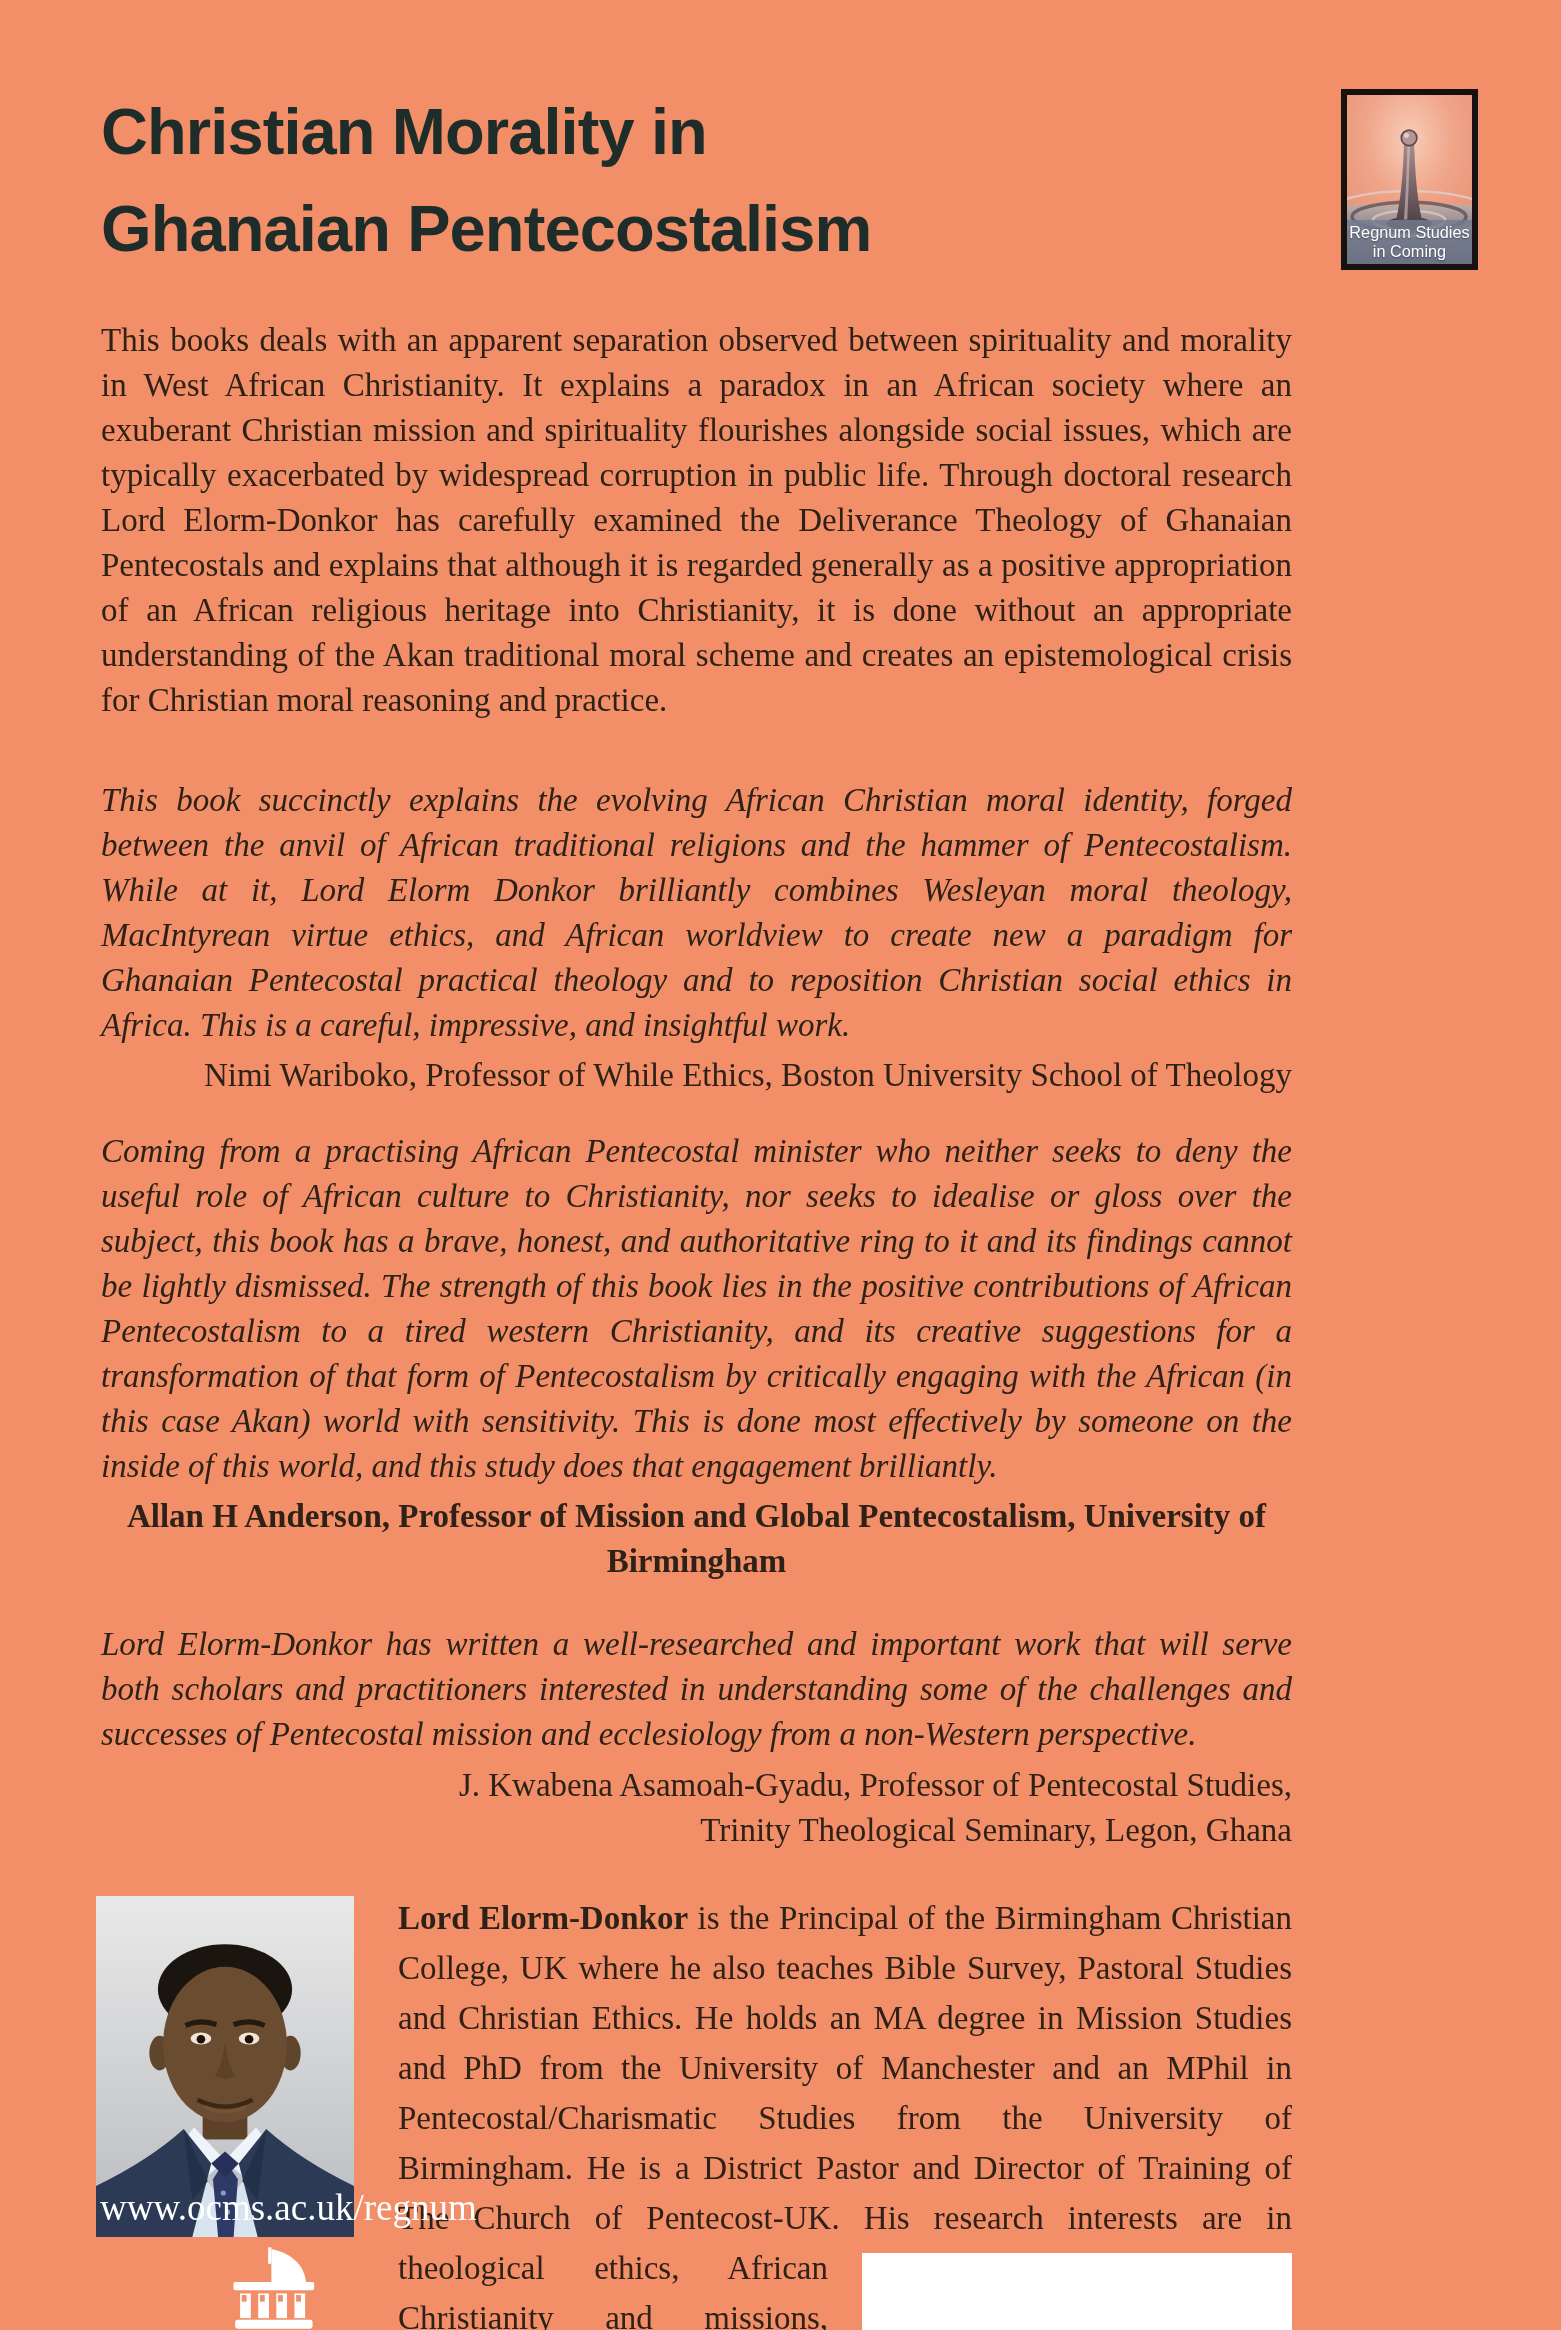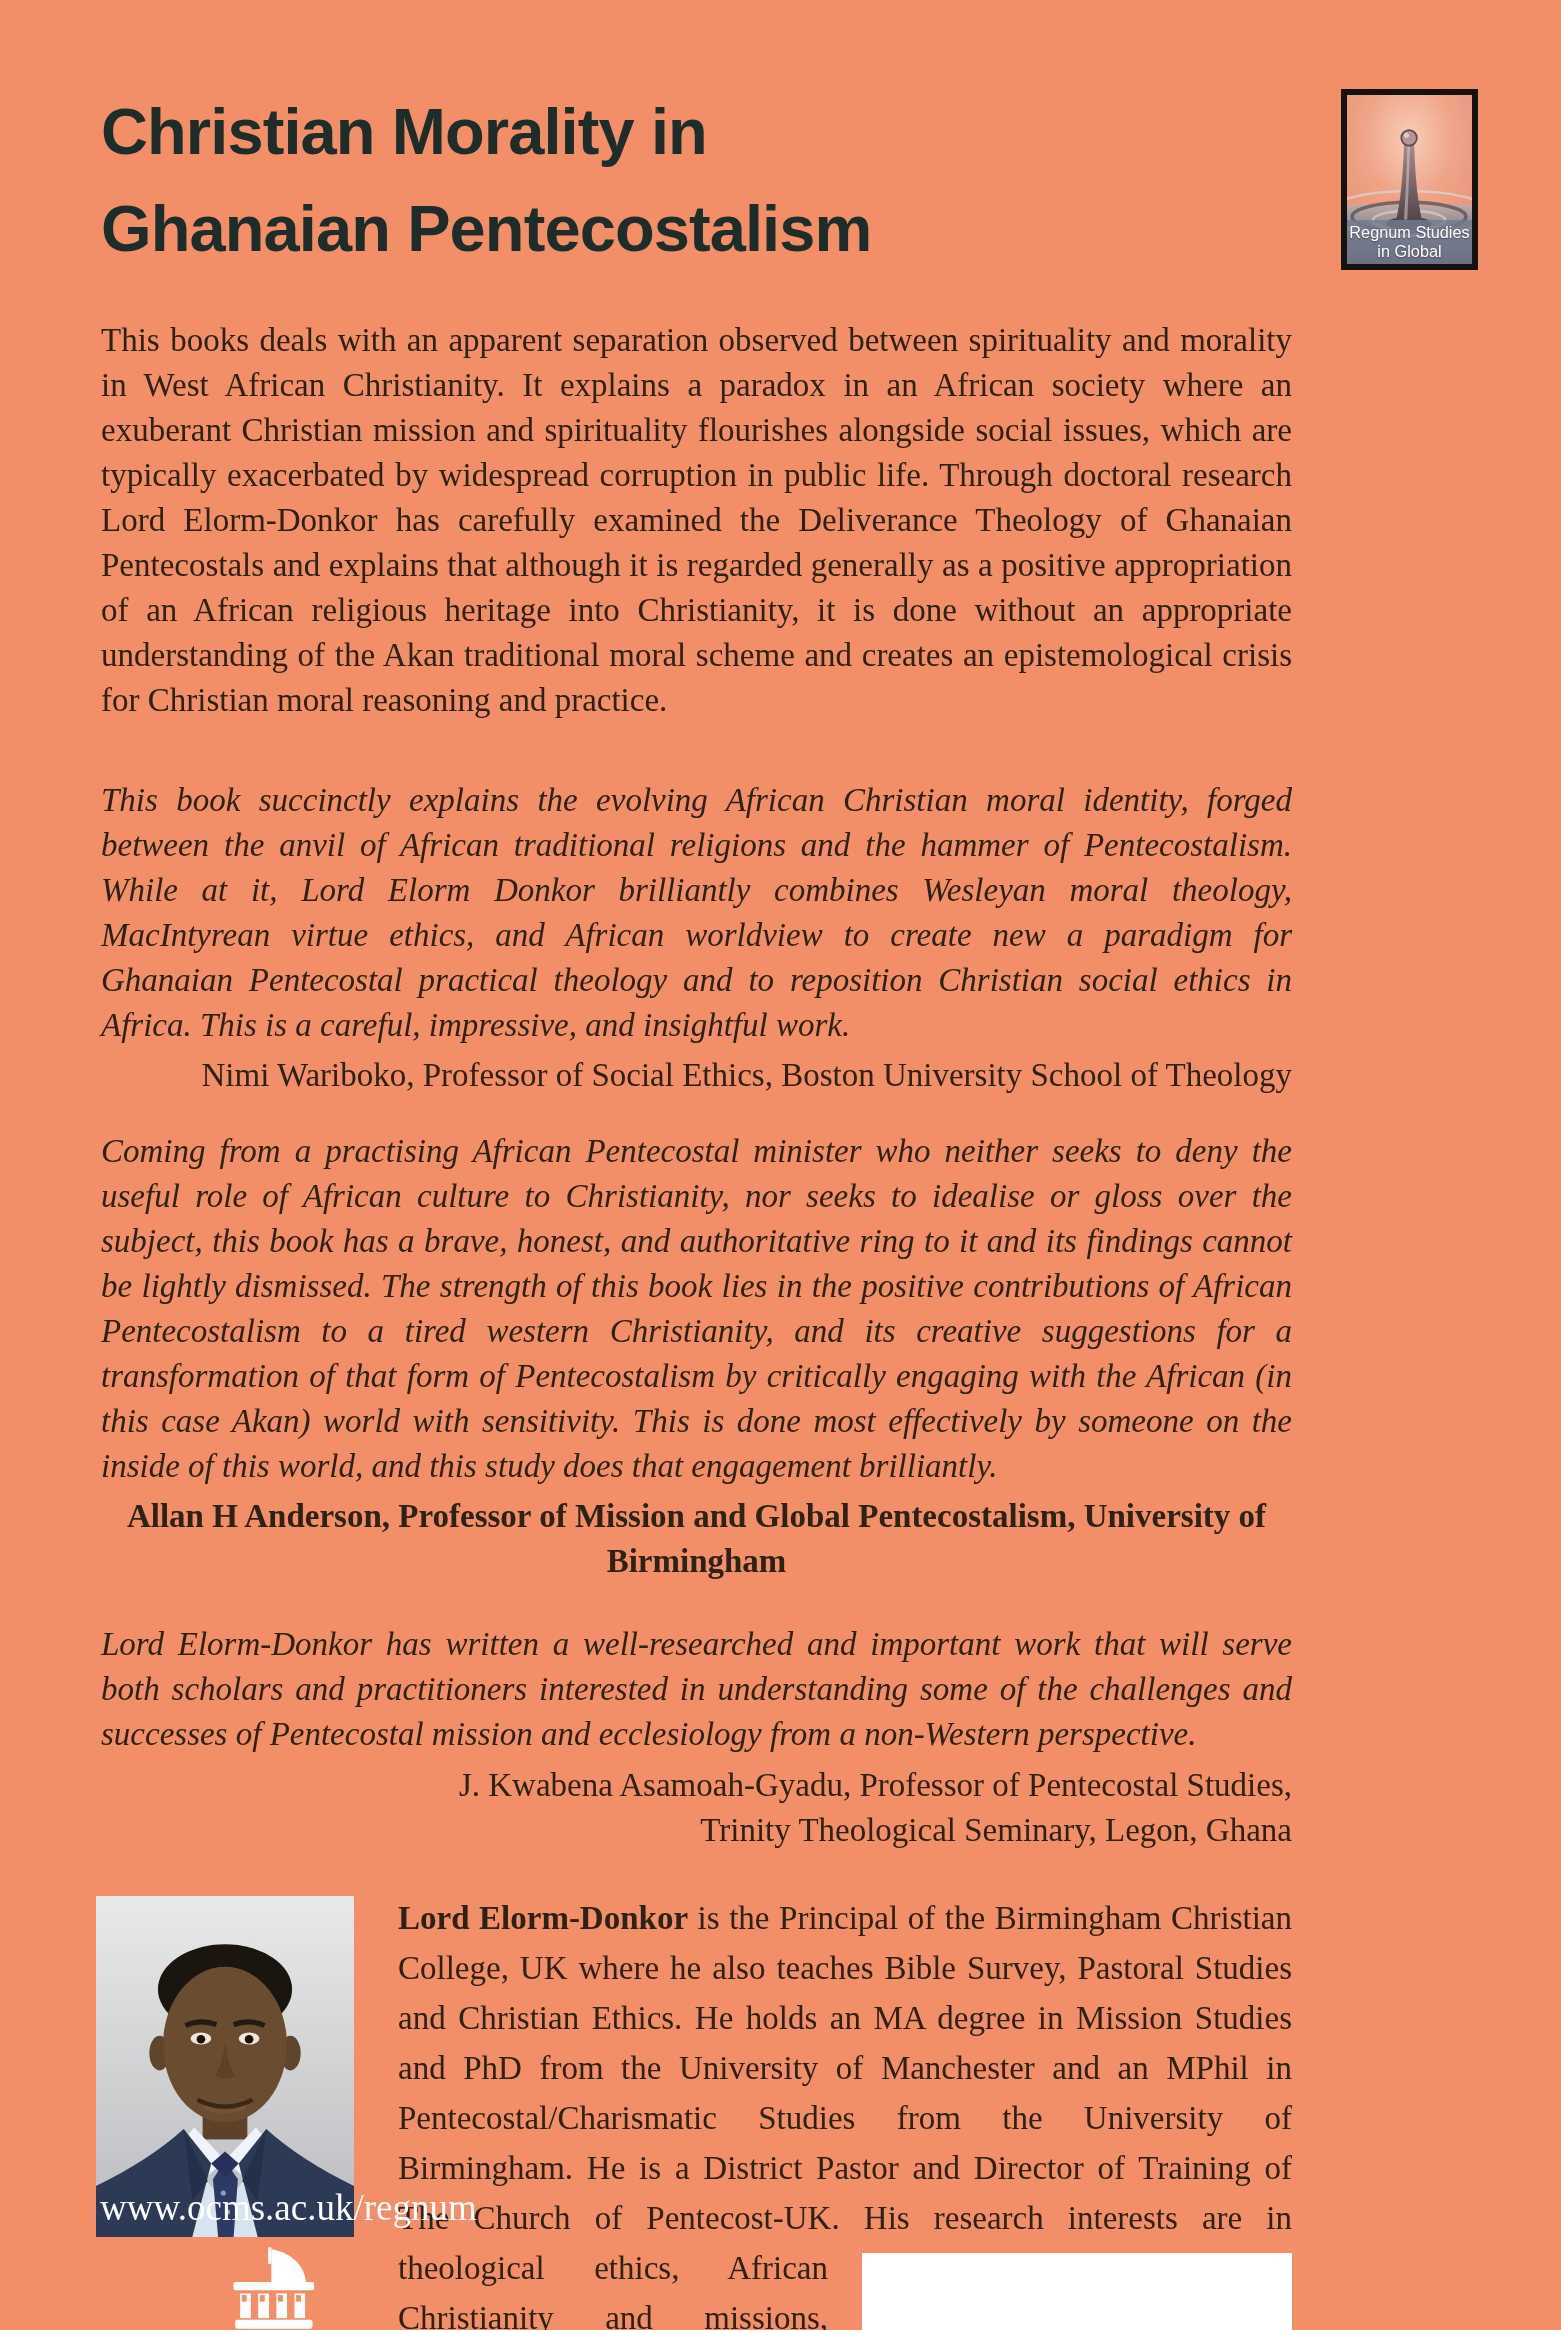--- a/index.html
+++ b/index.html
@@ -165,29 +165,29 @@
         <ellipse cx="72" cy="142" rx="66" ry="17" fill="none" stroke="#4e4852" stroke-width="4" opacity="0.7"></ellipse>
         <ellipse cx="72" cy="146" rx="42" ry="11" fill="none" stroke="#d8c8c4" stroke-width="3" opacity="0.8"></ellipse>
         <ellipse cx="72" cy="150" rx="26" ry="8" fill="#3a343e" opacity="0.9"></ellipse>
         <path d="M66,58 C65,95 62,125 56,150 L88,150 C82,125 79,95 78,58 Z" fill="url(#cg)"></path>
         <path d="M70,60 C69,95 68,120 66,145 L70,145 C71,120 72,95 73,60 Z" fill="#e8d6d2" opacity="0.5"></path>
         <circle cx="72" cy="50" r="9" fill="#b49698" stroke="#5c4a50" stroke-width="2"></circle>
         <circle cx="69" cy="47" r="3" fill="#eed9d4" opacity="0.8"></circle>
       </svg>
       <div class="badge-caption">
         <span>Regnum Studies</span>
-        <span>in Global</span>
+        <span>in Coming</span>
       </div>
     </div>
   </div>
 
   <p class="synopsis">This books deals with an apparent separation observed between spirituality and morality in West African Christianity. It explains a paradox in an African society where an exuberant Christian mission and spirituality flourishes alongside social issues, which are typically exacerbated by widespread corruption in public life. Through doctoral research Lord Elorm-Donkor has carefully examined the Deliverance Theology of Ghanaian Pentecostals and explains that although it is regarded generally as a positive appropriation of an African religious heritage into Christianity, it is done without an appropriate understanding of the Akan traditional moral scheme and creates an epistemological crisis for Christian moral reasoning and practice.</p>
 
   <p class="quote">This book succinctly explains the evolving African Christian moral identity, forged between the anvil of African traditional religions and the hammer of Pentecostalism. While at it, Lord Elorm Donkor brilliantly combines Wesleyan moral theology, MacIntyrean virtue ethics, and African worldview to create new a paradigm for Ghanaian Pentecostal practical theology and to reposition Christian social ethics in Africa. This is a careful, impressive, and insightful work.</p>
-  <p class="attr right gap-md">Nimi Wariboko, Professor of Social Ethics, Boston University School of Theology</p>
+  <p class="attr right gap-md">Nimi Wariboko, Professor of While Ethics, Boston University School of Theology</p>
 
   <p class="quote">Coming from a practising African Pentecostal minister who neither seeks to deny the useful role of African culture to Christianity, nor seeks to idealise or gloss over the subject, this book has a brave, honest, and authoritative ring to it and its findings cannot be lightly dismissed. The strength of this book lies in the positive contributions of African Pentecostalism to a tired western Christianity, and its creative suggestions for a transformation of that form of Pentecostalism by critically engaging with the African (in this case Akan) world with sensitivity. This is done most effectively by someone on the inside of this world, and this study does that engagement brilliantly.</p>
   <p class="attr left gap-lg">Allan H Anderson, Professor of Mission and Global Pentecostalism, University of Birmingham</p>
 
   <p class="quote">Lord Elorm-Donkor has written a well-researched and important work that will serve both scholars and practitioners interested in understanding some of the challenges and successes of Pentecostal mission and ecclesiology from a non-Western perspective.</p>
   <p class="attr right">
     <span>J. Kwabena Asamoah-Gyadu, Professor of Pentecostal Studies,</span>
     <span>Trinity Theological Seminary, Legon, Ghana</span>
   </p>
 

